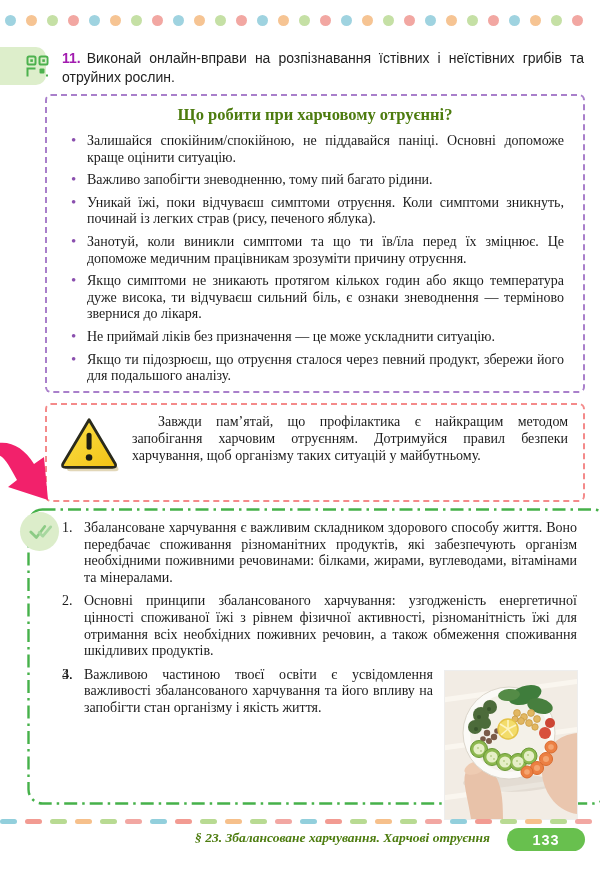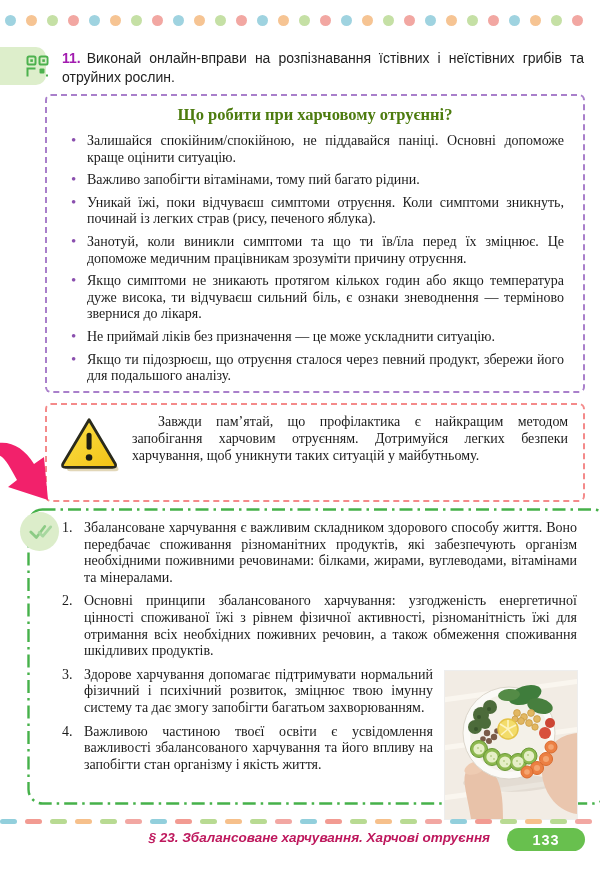--- a/index.html
+++ b/index.html
@@ -46,22 +46,22 @@
   .glist{position:absolute;left:34px;top:12px;width:516px;}
   .gitem{position:relative;padding-left:23px;text-align:justify;font-size:14px;line-height:16.6px;
          margin-bottom:7px;}
   .gnum{position:absolute;left:1px;top:0;}
   .food-photo{float:right;width:132px;height:148px;margin:4px 0 0 12px;box-shadow:0 0 0 1px #eee;}
 
   
   .bottom-dashes{position:absolute;left:0;top:819px;width:600px;height:5px;display:flex;gap:8px;overflow:hidden;}
   .bdash{width:17px;height:4.5px;border-radius:2.5px;flex:0 0 auto;}
   .footer-title{position:absolute;right:110px;top:830px;width:420px;text-align:right;
-                font-family:Liberation Sans, sans-serif;font-style:italic;font-weight:600;
-                font-size:13.5px;color:#be185d;}
+                font-family:Liberation Serif, serif;font-style:italic;font-weight:600;
+                font-size:13.5px;color:#4d7c0f;}
   .page-badge{position:absolute;left:507px;top:828px;width:78px;height:23px;border-radius:12px;
               background:#68c04e;color:#ffffff;font-family:"Liberation Sans", sans-serif;
               font-weight:bold;font-size:14.5px;letter-spacing:1px;display:flex;
               align-items:center;justify-content:center;}
 </style>
 </head>
 <body>
 
 <div class="page">
 
@@ -113,21 +113,21 @@
   </div>
 
   <div class="task">
     <span class="tnum">11.</span><span>Виконай онлайн-вправи на розпізнавання їстівних і неїстівних грибів та отруйних рослин.</span>
   </div>
 
   <div class="pbox">
     <h2>Що робити при харчовому отруєнні?</h2>
     <ul>
       <li>Залишайся спокійним/спокійною, не піддавайся паніці. Основні допоможе краще оцінити ситуацію.</li>
-      <li>Важливо запобігти вітамінами, тому пий багато рідини.</li>
+      <li>Важливо запобігти зневодненню, тому пий багато рідини.</li>
       <li>Уникай їжі, поки відчуваєш симптоми отруєння. Коли симптоми зникнуть, починай із легких страв (рису, печеного яблука).</li>
       <li>Занотуй, коли виникли симптоми та що ти їв/їла перед їх зміцнює. Це допоможе медичним працівникам зрозуміти причину отруєння.</li>
       <li>Якщо симптоми не зникають протягом кількох годин або якщо температура дуже висока, ти відчуваєш сильний біль, є ознаки зневоднення — терміново звернися до лікаря.</li>
       <li>Не приймай ліків без призначення — це може ускладнити ситуацію.</li>
       <li>Якщо ти підозрюєш, що отруєння сталося через певний продукт, збережи його для подальшого аналізу.</li>
     </ul>
   </div>
 
   <div class="wbox">
     <div class="warn-wrap">
@@ -137,21 +137,21 @@
           <linearGradient id="wg" x1="0" y1="0" x2="1" y2="1">
             <stop offset="0" stop-color="#fbe04a"></stop>
               <stop offset="1" stop-color="#f2c214"></stop>
           </linearGradient>
         </defs>
         <path d="M31 3 L59 50 Q61 54 56 54 L6 54 Q1 54 3 50 Z" fill="url(#wg)" stroke="#2a2a1c" stroke-width="3" stroke-linejoin="round"></path>
         <rect x="28.3" y="17" width="5.4" height="18" rx="2.7" fill="#1d1d12"></rect>
         <circle cx="31" cy="43.5" r="3.5" fill="#1d1d12"></circle>
       </svg>
     </div>
-    <p class="wtext">Завжди пам’ятай, що профілактика є найкращим методом запобігання харчовим отруєнням. Дотримуйся легких безпеки харчування, щоб уникнути таких ситуацій у майбутньому.</p>
+    <p class="wtext">Завжди пам’ятай, що профілактика є найкращим методом запобігання харчовим отруєнням. Дотримуйся правил безпеки харчування, щоб організму таких ситуацій у майбутньому.</p>
   </div>
 
   <svg class="arrow" width="56" height="66" viewBox="0 0 56 66">
     <path d="M0 3 C 14 1 27 9 36 24 L 46 17 L 50 60 L 10 47 L 19 40 C 12 27 6 16 0 15 Z" fill="#f2216b"></path>
   </svg>
 
   <div class="gbox">
     <svg class="gbox-border" width="582" height="297" viewBox="0 0 582 297">
       <rect x="1.5" y="1.5" width="579" height="294" rx="14" fill="none" stroke="#46b14a" stroke-width="2.4" stroke-dasharray="13 5 2.5 5"></rect>
     </svg>
@@ -261,21 +261,20 @@
               <circle cx="101" cy="88" r="3"></circle>
               <circle cx="106" cy="76" r="2.8"></circle>
               <circle cx="82" cy="101" r="2.8"></circle>
             </g>
           <circle cx="100" cy="62" r="6" fill="#d8503d"></circle>
             <circle cx="105" cy="52" r="5" fill="#cc4534"></circle>
         </svg>
       </div>
       <div class="gitem">
         <span class="gnum">3.</span>
-        <span>Здорове харчування допомагає підтримувати нормальний фізичний і психічний розвиток, зміцнює твою імунну систему та дає змогу запобігти багатьом захворюванням.</span>
       </div>
       <div class="gitem">
         <span class="gnum">4.</span>
         <span>Важливою частиною твоєї освіти є усвідомлення важливості збалансованого харчування та його впливу на запобігти стан організму і якість життя.</span>
       </div>
     </div>
   </div>
 
   <div class="bottom-dashes">
       <span class="bdash" style="background: rgb(146, 207, 220);"></span>

